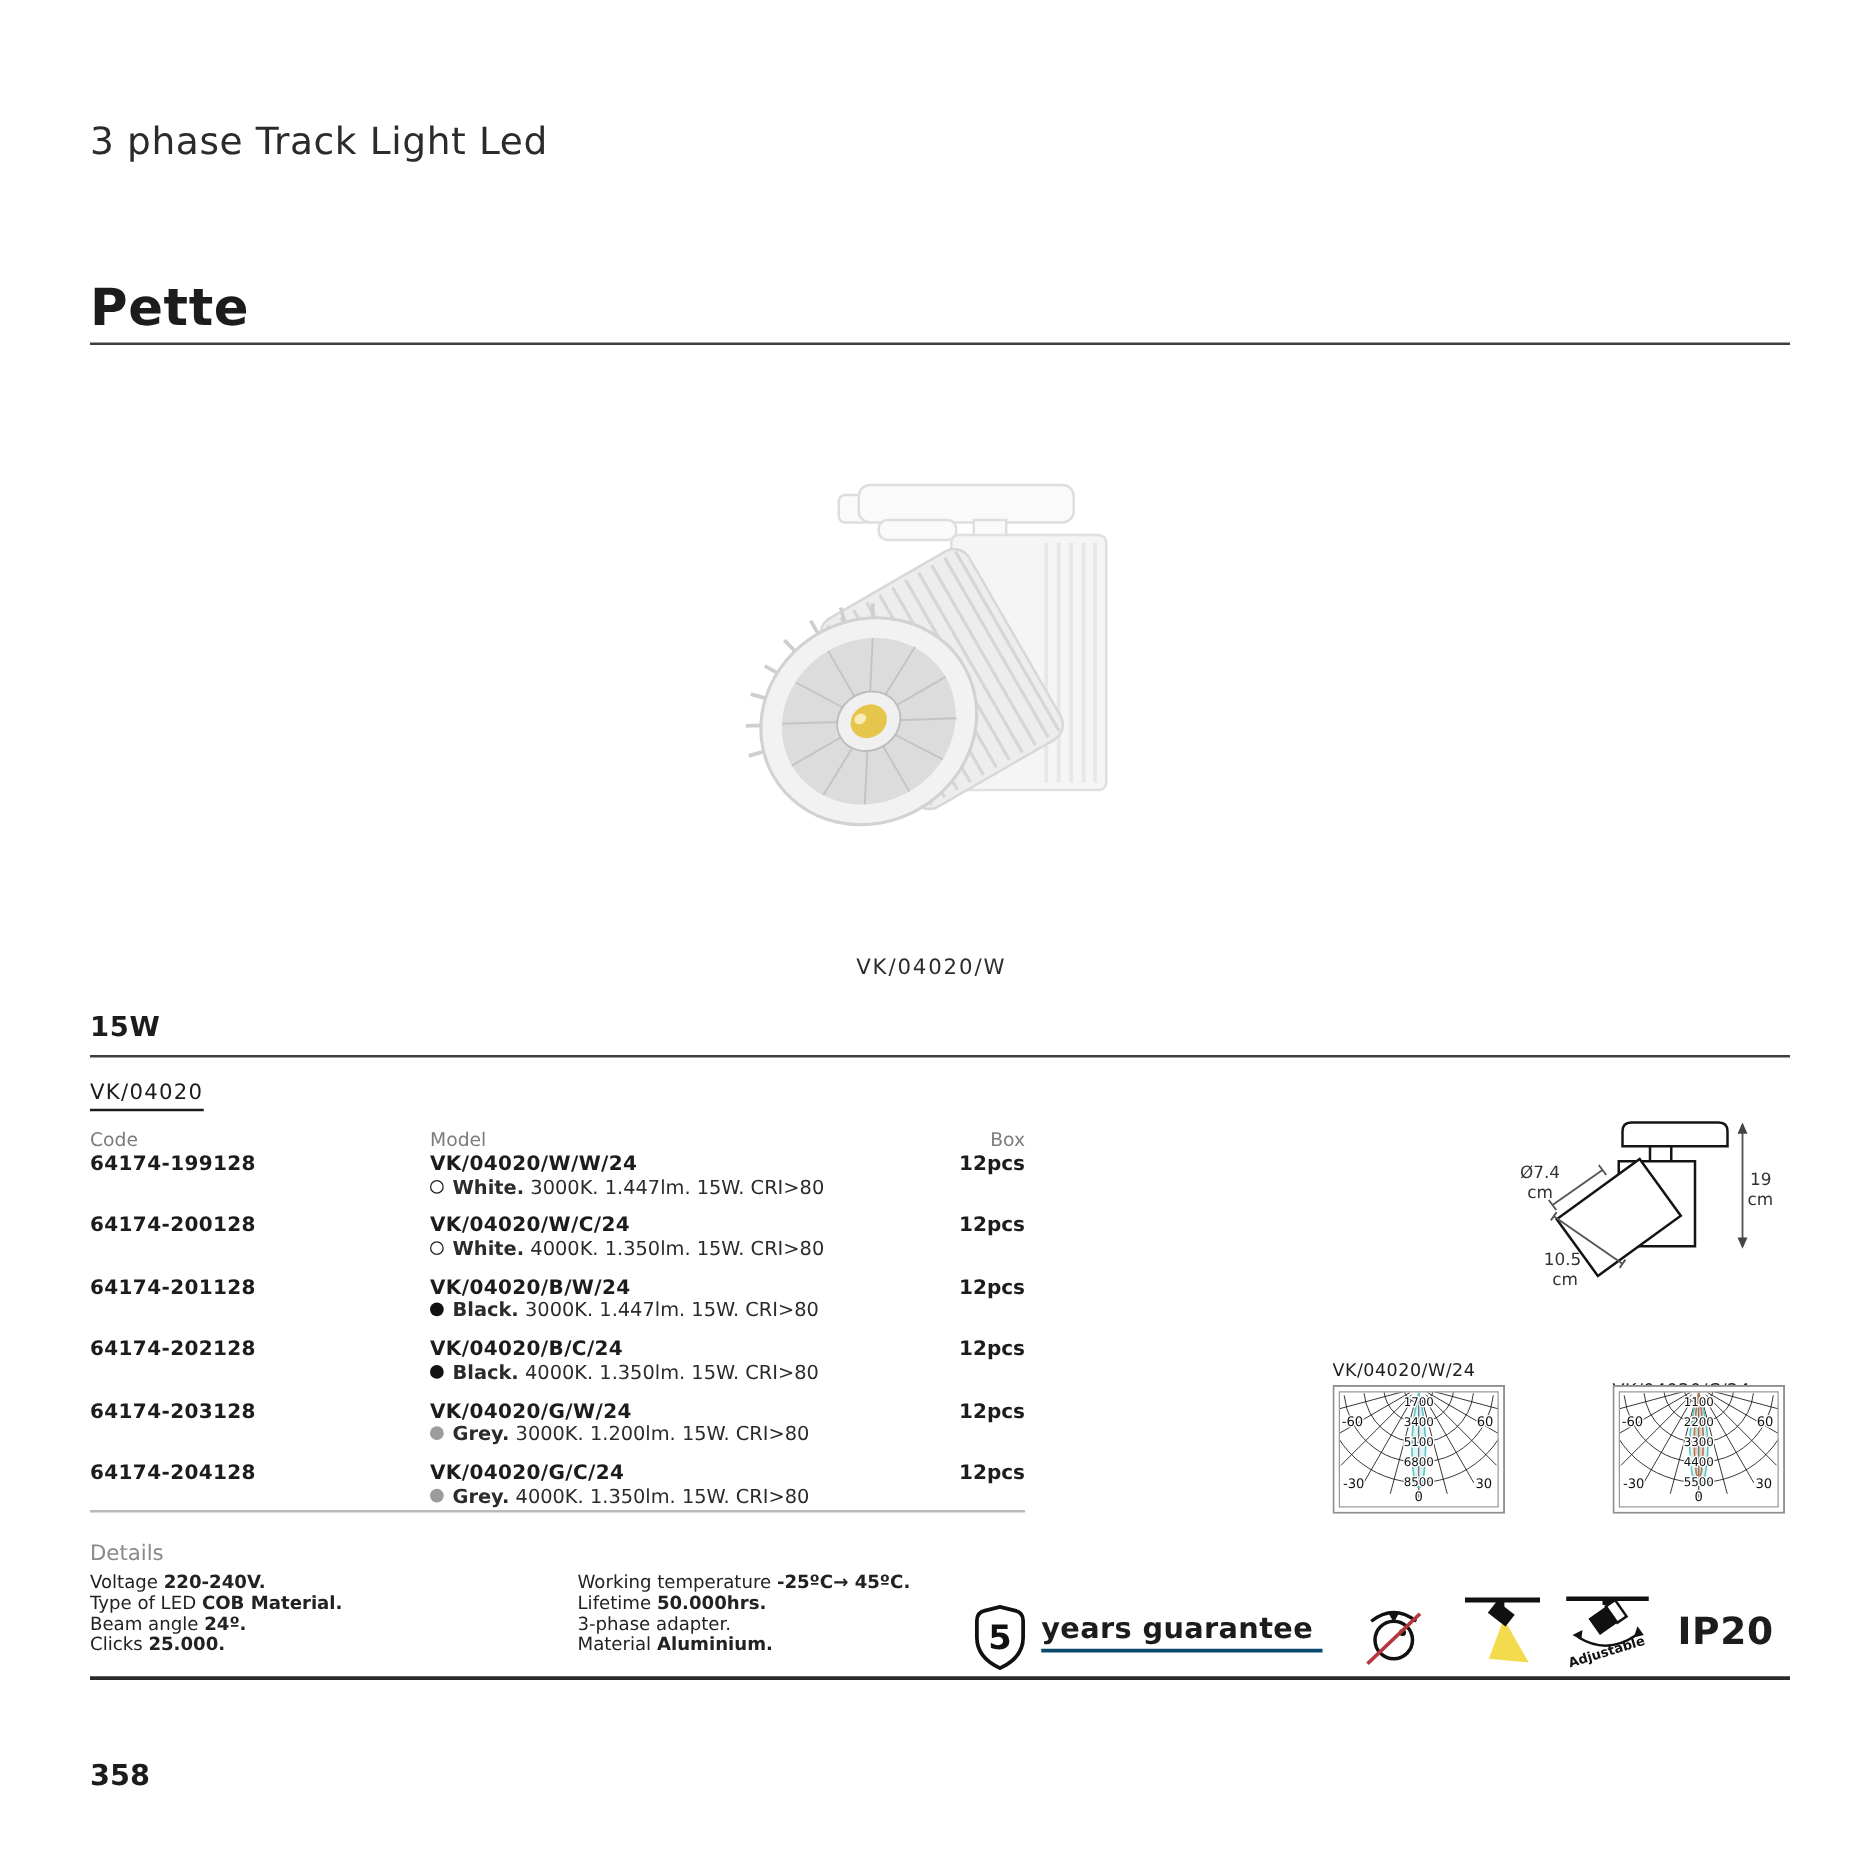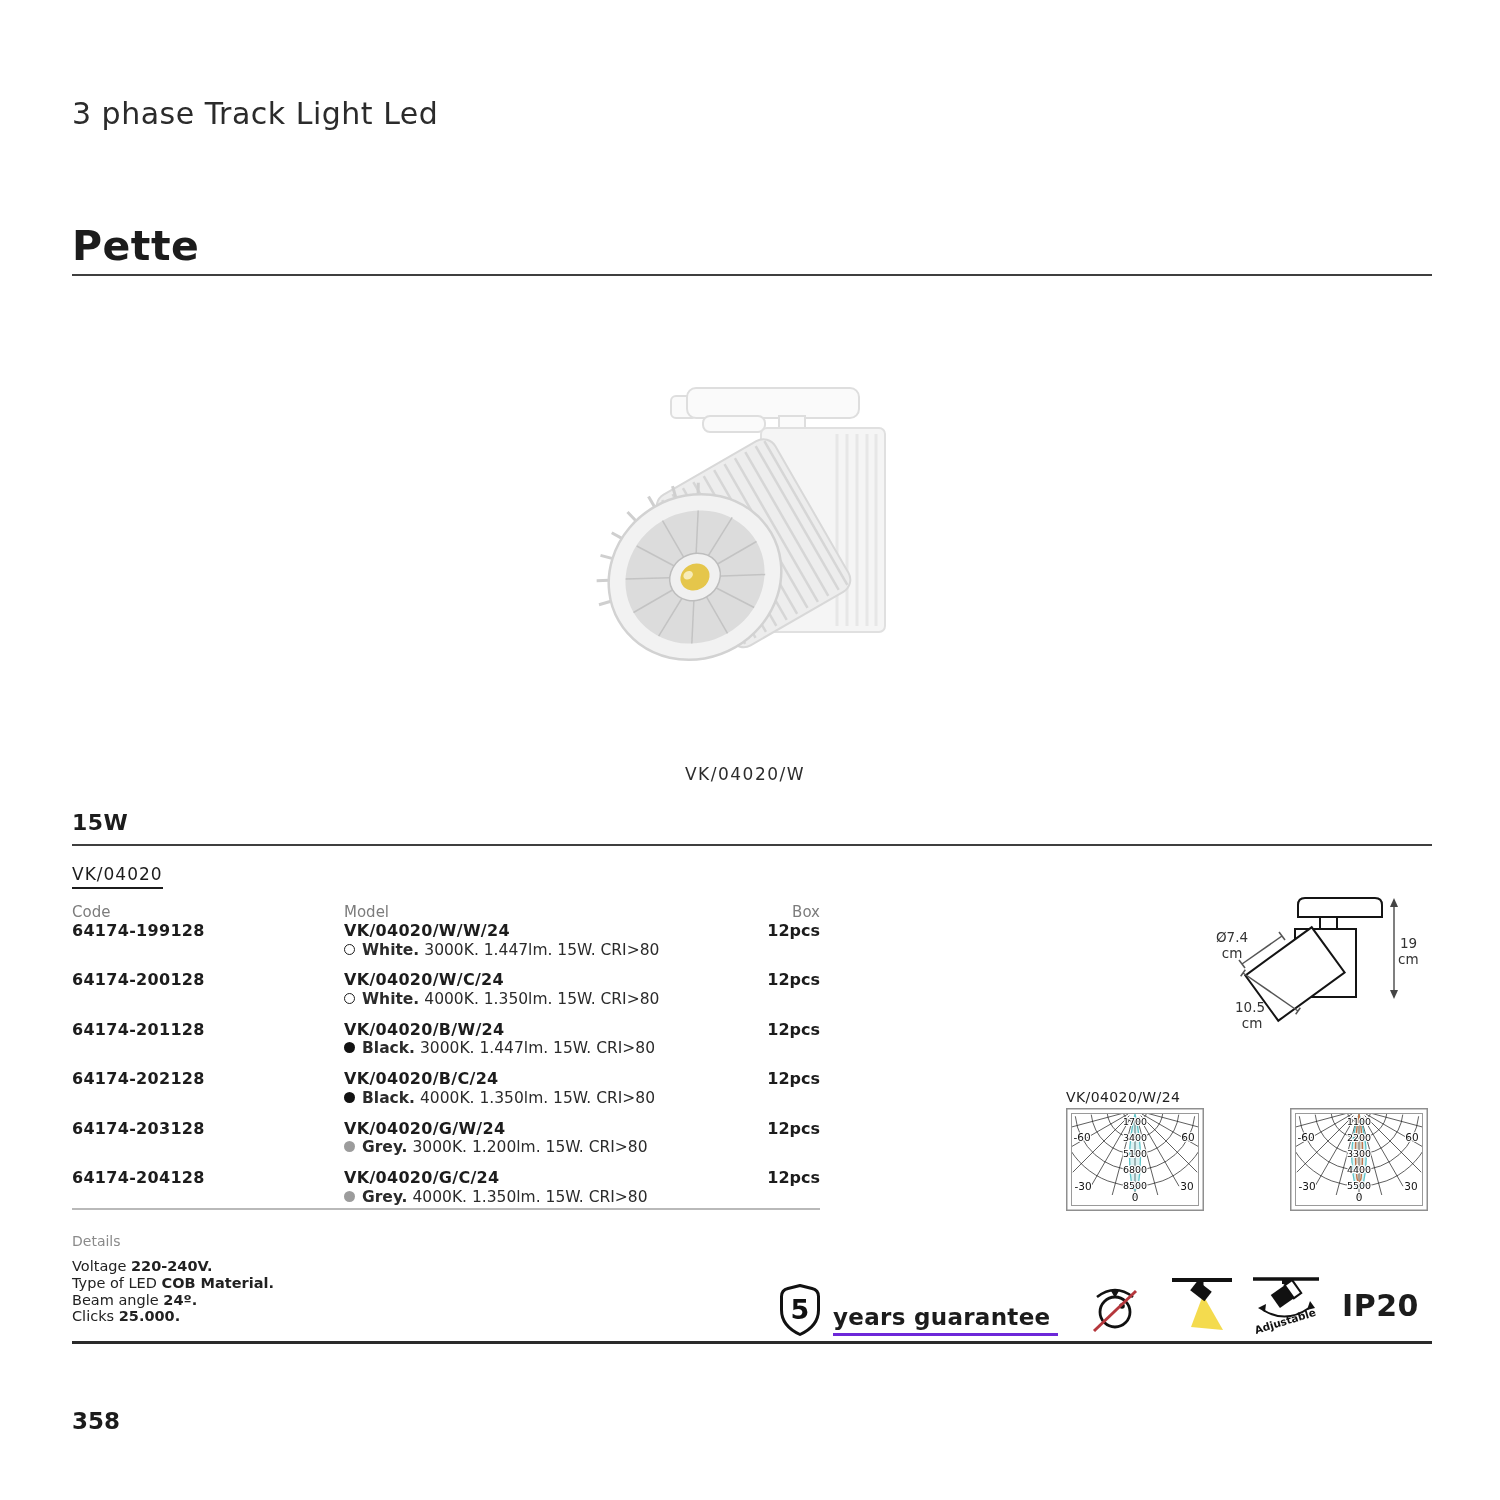--- a/index.html
+++ b/index.html
@@ -26,27 +26,27 @@
   .trow{position:absolute;left:0;width:750px;height:48px;}
   .tcode{position:absolute;left:0;font-weight:bold;letter-spacing:.3px;}
   .tmodel{position:absolute;left:272px;font-weight:bold;letter-spacing:.3px;}
   .tdesc{position:absolute;left:272px;top:19.5px;font-size:15.5px;color:#2b2b2b;white-space:nowrap;}
   .tdesc b{margin-right:5px;}
   .tbox{position:absolute;left:650px;width:98px;text-align:right;font-weight:bold;}
   .swatch{display:inline-block;width:11px;height:11px;border-radius:50%;margin-right:7px;box-sizing:border-box;}
   .swatch-white{border:1.6px solid #1e1e1e;background:#fff;}
   .swatch-black{background:#121212;}
   .swatch-grey{background:#9c9c9c;}
-  .details-label{position:absolute;left:72px;top:1233px;font-size:14px;color:#8a8a8a;}
+  .details-label{position:absolute;left:72px;top:1233px;font-size:17px;color:#8a8a8a;}
   .details-col{position:absolute;top:1258px;font-size:14.5px;line-height:16.8px;color:#222;}
   .details-left{left:72px;}
   .details-right{left:462px;}
   .guarantee-badge{position:absolute;left:777px;top:1283px;width:46px;height:54px;}
   .guarantee-text{position:absolute;left:833px;top:1290px;font-size:23px;font-weight:bold;letter-spacing:.3px;
-                  border-bottom:3px solid #6d28d9;padding:0 8px 3px 0;margin-top:14px;}
+                  border-bottom:3px solid #0c4a6e;padding:0 8px 3px 0;}
   .icon-nodim{position:absolute;left:1090px;top:1281px;width:50px;height:54px;}
   .icon-beam{position:absolute;left:1170px;top:1274px;width:64px;height:62px;}
   .icon-adjust{position:absolute;left:1243px;top:1272px;width:86px;height:68px;}
   .ip-rating{position:absolute;left:1342px;top:1288px;font-size:30px;font-weight:bold;letter-spacing:.5px;}
   .page-number{position:absolute;left:72px;top:1408px;font-size:23px;font-weight:bold;}
   .dim-svg{position:absolute;left:1198px;top:886px;width:220px;height:160px;}
   .dimtxt{font-size:13.5px;fill:#333;font-family:"DejaVu Sans","Liberation Sans",sans-serif;}
   .chart-title{position:absolute;top:1089px;font-size:14px;letter-spacing:.4px;color:#1f1f1f;}
   .chart-title-0{left:1066px;}
   .chart-title-1{left:1290px;margin-top:16px;}
@@ -284,20 +284,26 @@
         <text x="69" y="93" text-anchor="middle" font-size="10.5" fill="#111" font-family="DejaVu Sans, Liberation Sans, sans-serif" stroke="#fff" stroke-width="2.2" paint-order="stroke">0</text>
       </svg></div>
 
   <div class="details-label">Details</div>
   <div class="details-col details-left" id="details-left">
       <div><span>Voltage </span><b>220-240V.</b></div>
       <div><span>Type of LED </span><b>COB Material.</b></div>
       <div><span>Beam angle </span><b>24º.</b></div>
       <div><span>Clicks </span><b>25.000.</b></div>
     </div>
+  <div class="details-col details-right" id="details-right">
+      <div><span>Working temperature </span><b>-25ºC→ 45ºC.</b></div>
+      <div><span>Lifetime </span><b>50.000hrs.</b></div>
+      <div><span>3-phase adapter.</span><b></b></div>
+      <div><span>Material </span><b>Aluminium.</b></div>
+    </div>
 
   <svg class="guarantee-badge" viewBox="0 0 46 54">
     <path d="M23,2.5 L35,5.5 Q41.5,7 41.5,13.5 L41.5,27 Q41.5,43 23,51.5 Q4.5,43 4.5,27 L4.5,13.5 Q4.5,7 11,5.5 Z" stroke="#111" stroke-width="3" fill="none" stroke-linejoin="round"></path>
     <text x="23" y="36" text-anchor="middle" font-size="27" font-weight="bold" fill="#111" font-family="DejaVu Sans, Liberation Sans, sans-serif">5</text>
   </svg>
   <div class="guarantee-text">years guarantee</div>
 
   <svg class="icon-nodim" viewBox="0 0 50 54">
     <path d="M7,16 Q25,2 43,16" stroke="#111" stroke-width="2.6" fill="none"></path>
     <path d="M20.5,9 h9 l-4.5,8 z" fill="#111"></path>

